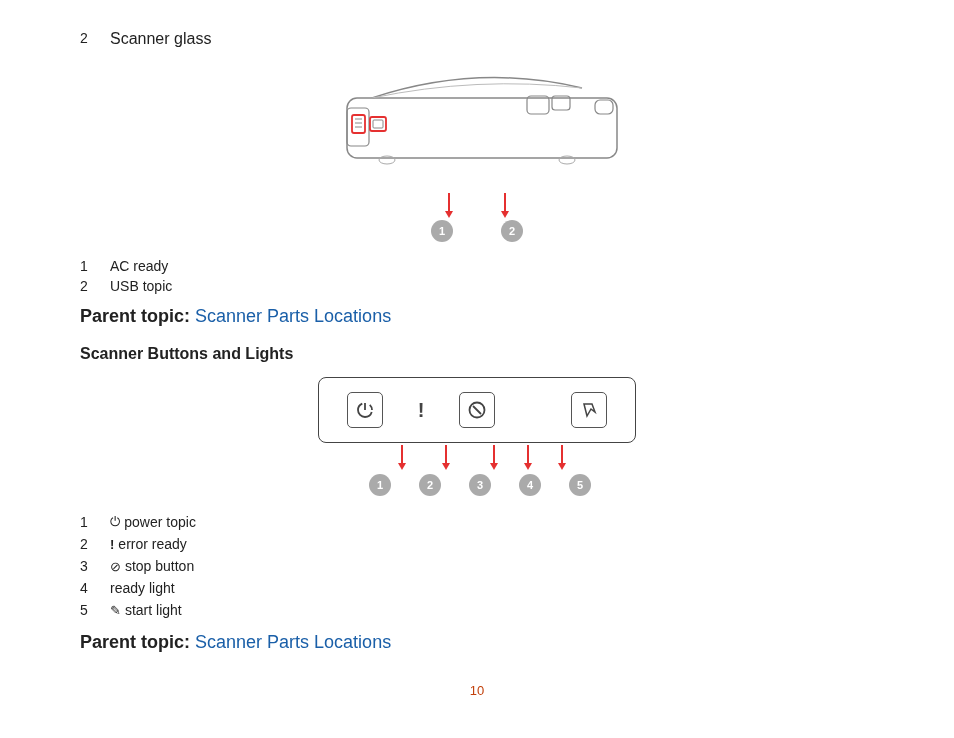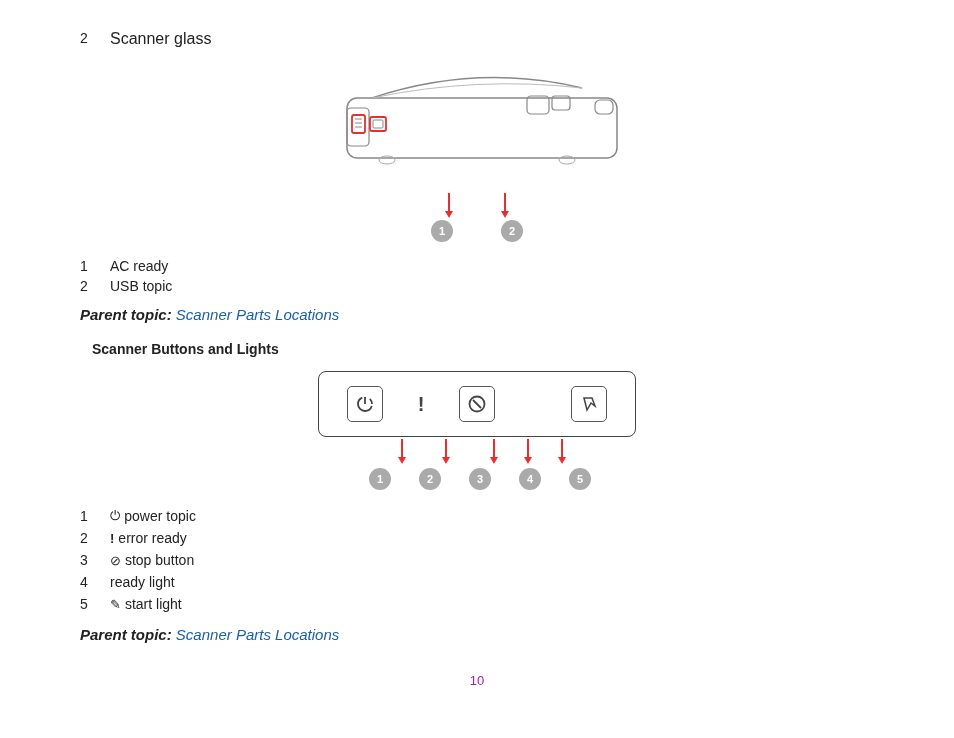--- a/index.html
+++ b/index.html
@@ -58,38 +58,37 @@
       margin-bottom: 4px;
     }
 
     .parts-list .item .num {
       width: 30px;
     }
 
     
     .parent-topic {
       margin: 10px 0 18px 0;
-      font-size: 15px;
-      font-style: italic;
+      font-size: 18px;
     }
 
     .parent-topic strong {
       font-weight: bold;
     }
 
     .parent-topic a {
       color: #1a5fa8;
       text-decoration: none;
     }
 
     
     .section-heading {
-      font-size: 14px;
+      font-size: 16px;
       font-weight: bold;
-      margin: 10px 0 14px 12px;
+      margin: 10px 0 14px 0;
     }
 
     
     .buttons-panel-wrapper {
       display: flex;
       flex-direction: column;
       align-items: center;
       margin: 0 0 18px 0;
     }
 
@@ -166,21 +165,21 @@
 
     .buttons-list .item .num {
       width: 30px;
     }
 
     
     .page-number {
       text-align: center;
       margin-top: 30px;
       font-size: 13px;
-      color: #a21caf;
+      color: #c2410c;
     }
 
     
     .scanner-numbers-row {
       display: flex;
       justify-content: center;
       gap: 48px;
       margin-top: 2px;
     }
   </style>

